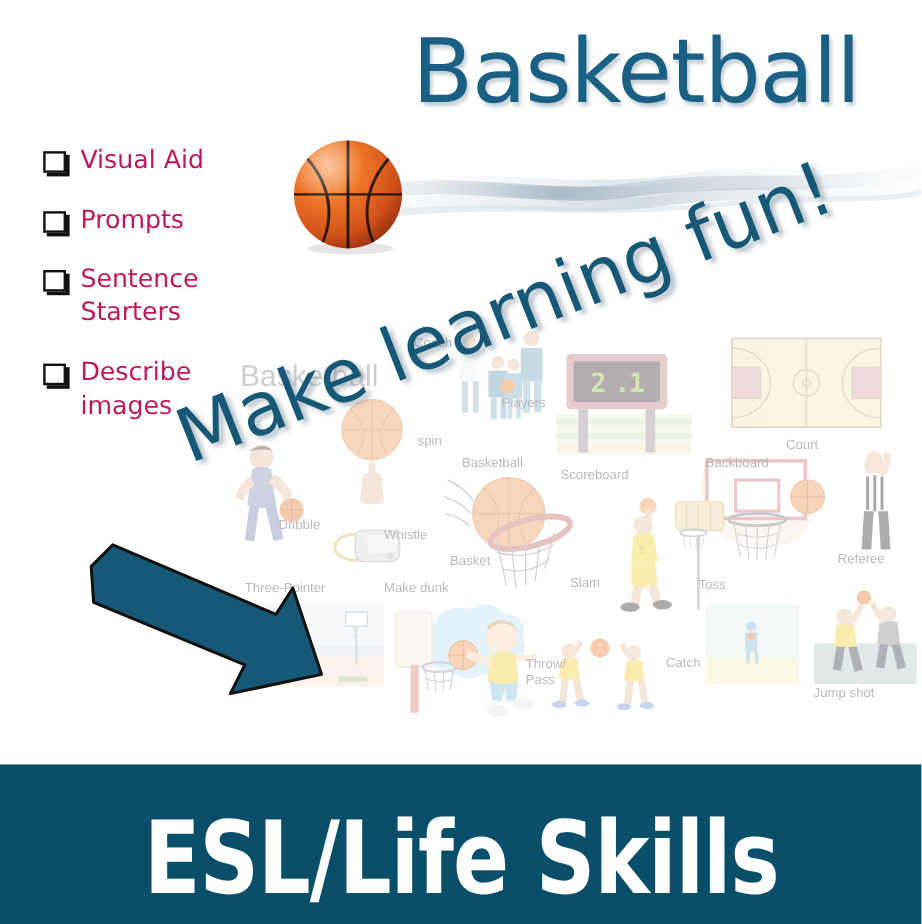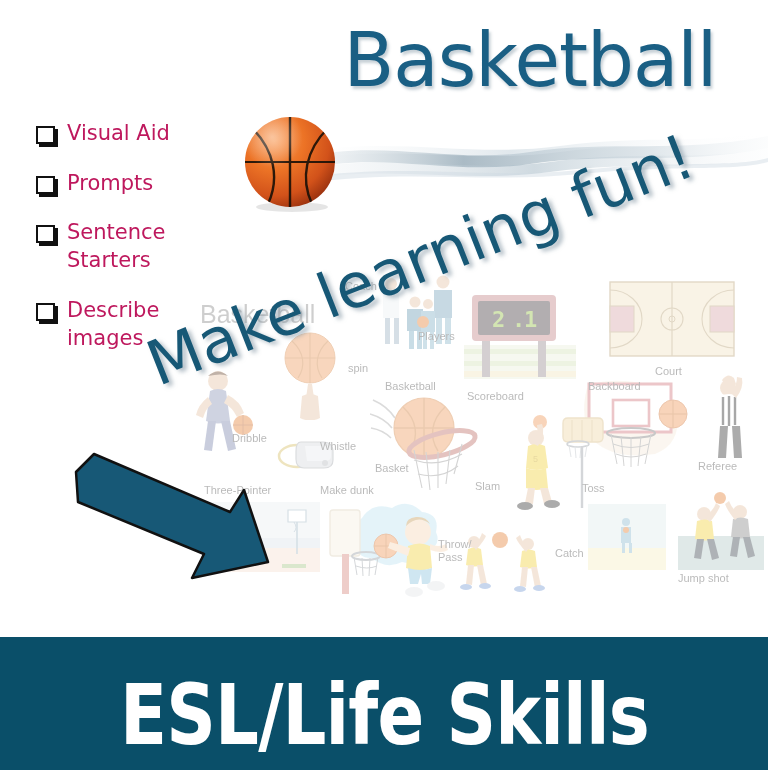--- a/index.html
+++ b/index.html
@@ -467,21 +467,21 @@
     <ellipse cx="27" cy="58" rx="6" ry="3" fill="#7c9fd6"></ellipse>
     <circle cx="42" cy="12" r="8" fill="#e5853c"></circle>
     <circle cx="70" cy="16" r="6" fill="#e7c6a8"></circle>
     <path d="M64,23 q7,-3 13,0 l2,16 q-9,3 -17,0 z" fill="#f2d33f"></path>
     <path d="M68,24 q-8,-9 -10,-14 l4,-3 q2,7 9,13 z" fill="#e7c6a8"></path>
     <path d="M64,39 l6,0 l-2,20 l-6,-1 z" fill="#e7c6a8"></path>
     <path d="M73,39 l6,0 l4,19 l-6,2 z" fill="#e7c6a8"></path>
     <ellipse cx="62" cy="61" rx="6" ry="3" fill="#7c9fd6"></ellipse>
     <ellipse cx="81" cy="60" rx="6" ry="3" fill="#7c9fd6"></ellipse>
   </svg>
-  <div class="cl" style="left:268px; top:276px;">Throw/
+  <div class="cl" style="left:268px; top:286px;">Throw/
 Pass</div>
   <div class="cl" style="left:385px; top:285px;">Catch</div>
 
   <svg class="citem" style="left:508px; top:228px;" width="86" height="82" viewBox="0 0 86 82">
     <rect x="0" y="46" width="86" height="34" fill="#b6ccca"></rect>
     <circle cx="42" cy="8" r="6" fill="#e5853c"></circle>
     <circle cx="26" cy="24" r="7" fill="#e7c6a8"></circle>
     <path d="M19,31 q8,-3 15,0 l2,18 q-10,3 -19,0 z" fill="#f2d33f"></path>
     <path d="M32,32 q8,-10 10,-16 l-4,-3 q-3,8 -11,14 z" fill="#e7c6a8"></path>
     <path d="M19,49 l7,0 l-3,20 l-7,-1 z" fill="#3f4a52"></path>

